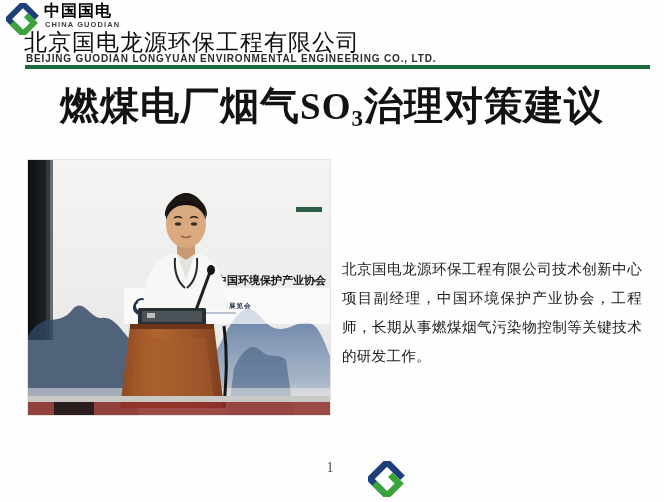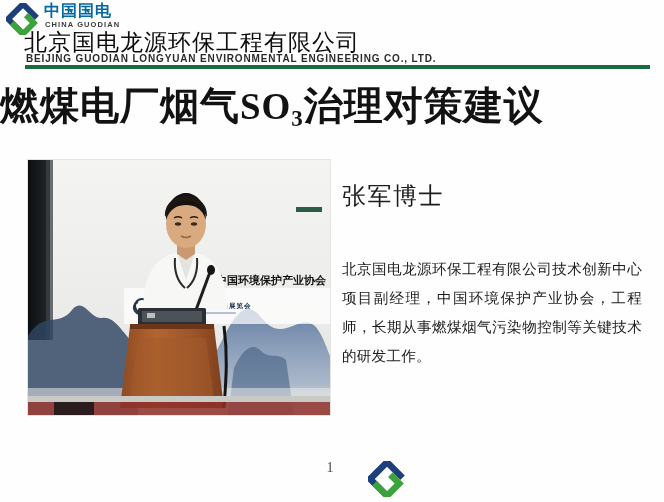--- a/index.html
+++ b/index.html
@@ -43,21 +43,21 @@
     width: 34px;
     height: 32px;
   }
 
   #brand-cn {
     position: absolute;
     left: 44px;
     top: 2px;
     font-size: 16px;
     font-weight: 700;
-    color: #0369a1;
+    color: #000000;
     letter-spacing: 1px;
     line-height: 18px;
     white-space: nowrap;
   }
 
   #brand-en {
     position: absolute;
     left: 45px;
     top: 20px;
     font-size: 7.5px;
@@ -102,20 +102,21 @@
     height: 4px;
     background: #196b3e;
   }
 
   
   #slide-title {
     position: absolute;
     left: 0;
     top: 80px;
     width: 664px;
+    text-align: center;
     font-size: 39px;
     font-weight: 700;
     color: #121212;
     letter-spacing: 1px;
     line-height: 52px;
     white-space: nowrap;
     font-family: "Liberation Serif", "DejaVu Serif", serif;
   }
   #slide-title .cjk {
     font-family: "Liberation Sans", "DejaVu Sans", sans-serif;
@@ -328,21 +329,20 @@
       <rect x="102" y="164" width="84" height="5" fill="#6d3517"></rect>
 
       <path d="M196 166 C 200 196, 198 220, 196 248" stroke="#141414" stroke-width="3" fill="none"></path>
 
       <rect x="0" y="240" width="302" height="15" fill="#8e2f2a" opacity="0.85"></rect>
       <rect x="0" y="236" width="302" height="6" fill="#c9c9c5"></rect>
       <rect x="26" y="242" width="40" height="13" fill="#111315" opacity="0.8"></rect>
     </svg>
   </div>
 
-  <div id="speaker-name">张军博士</div>
   <div id="speaker-bio">北京国电龙源环保工程有限公司技术创新中心项目副经理，中国环境保护产业协会，工程师，长期从事燃煤烟气污染物控制等关键技术的研发工作。</div>
 
   <div id="page-number">1</div>
 
   <svg id="footer-logo" class="logo-mark" viewBox="0 0 100 100">
     <g transform="rotate(45 50 50)">
       <path d="M8 8 H78 V26 H26 V74 H78 V92 H8 Z" fill="#1d3f7a"></path>
       <path d="M92 92 H34 V74 H74 V44 H48 V26 H92 Z" fill="#3aa33a"></path>
     </g>
   </svg>

